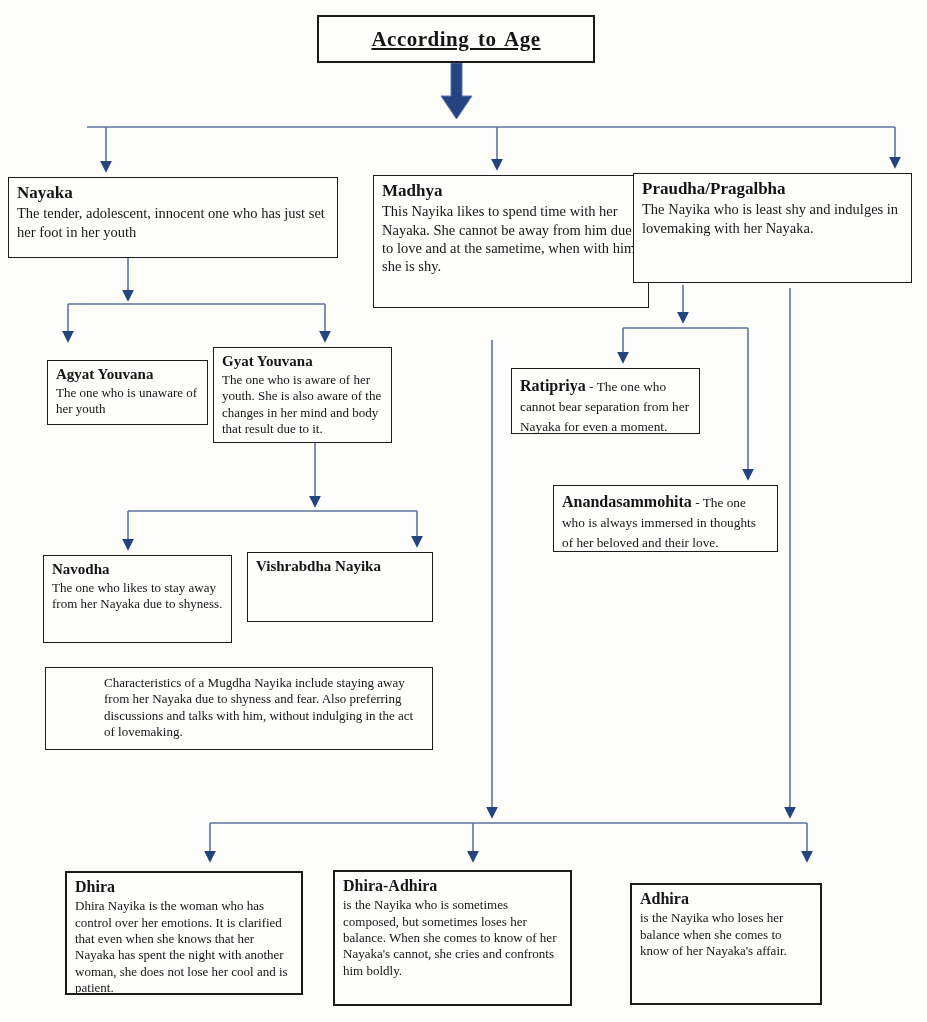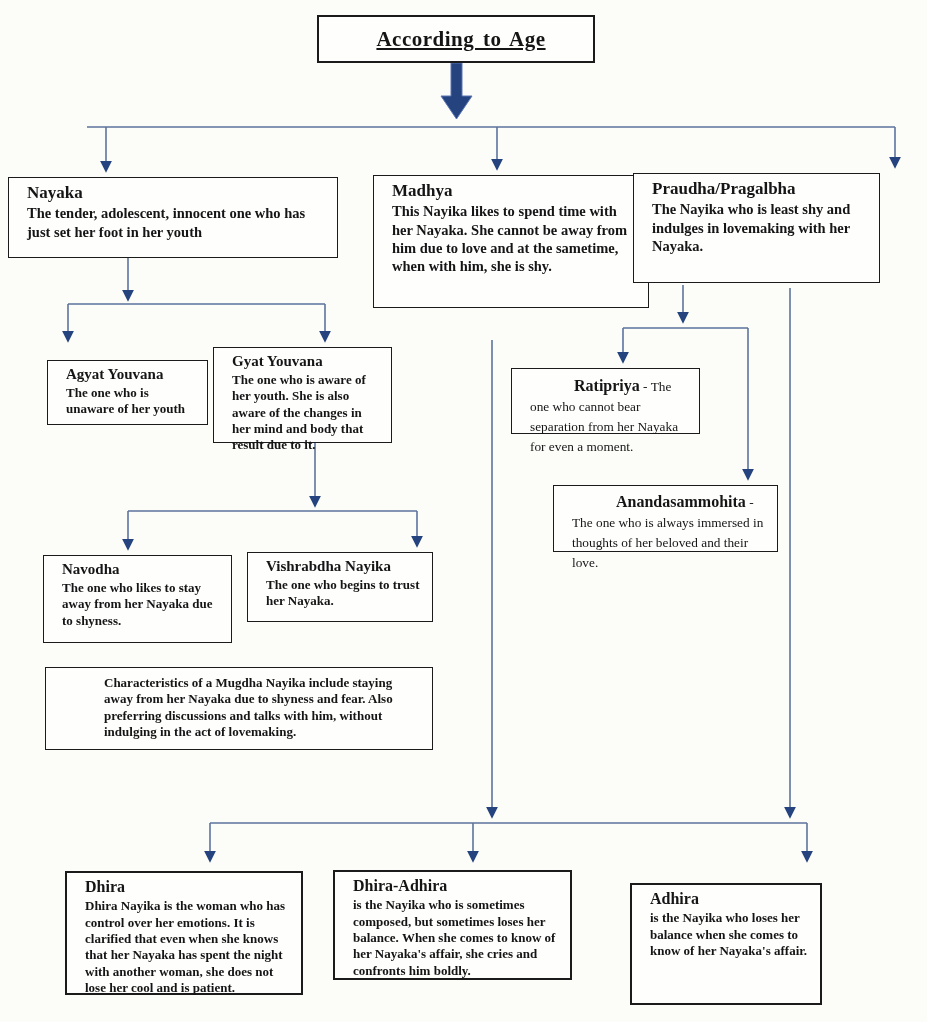--- a/index.html
+++ b/index.html
@@ -11,30 +11,30 @@
     position:relative;
     overflow:hidden;
   }
   #stage{position:relative;width:927px;height:1022px;}
   svg.connectors{position:absolute;left:0;top:0;z-index:0;pointer-events:none;}
   .node{
     position:absolute;
     box-sizing:border-box;
     background:#fefefd;
     border:1.5px solid #1b1b1b;
-    padding:4px 8px 4px 18px;
+    padding:4px 8px 4px 8px;
     z-index:1;
     line-height:1.26;
   }
   .node-title{font-weight:bold;font-size:17px;margin:0 0 1px 0;}
   .node-title.sm{font-size:15px;}
   .node-title.md{font-size:16px;}
-  .node-body{font-size:14.5px;font-weight:bold;}
+  .node-body{font-size:14.5px;}
   .node-body.sm{font-size:13px;}
-  .inline-title{font-weight:bold;font-size:16px;margin-left:44px;}
+  .inline-title{font-weight:bold;font-size:16px;}
   .inline-body{font-size:13.3px;}
   .title-box{
     border-width:2px;
     text-align:center;
     padding-top:9px;
   }
   .title-box .main-title{
     font-size:21px;font-weight:bold;
     text-decoration:underline;
     letter-spacing:0.5px;
@@ -93,21 +93,21 @@
   <div class="node" style="left:8px;top:177px;width:330px;height:81px">
     <div class="node-title">Nayaka</div>
     <div class="node-body">The tender, adolescent, innocent one who has just set her foot in her youth</div>
   </div>
 
   <div class="node" style="left:373px;top:175px;width:276px;height:133px">
     <div class="node-title">Madhya</div>
     <div class="node-body">This Nayika likes to spend time with her Nayaka. She cannot be away from him due to love and at the sametime, when with him, she is shy.</div>
   </div>
 
-  <div class="node" style="left:633px;top:173px;width:247px;height:110px">
+  <div class="node" style="left:633px;top:173px;width:279px;height:110px">
     <div class="node-title">Praudha/Pragalbha</div>
     <div class="node-body">The Nayika who is least shy and indulges in lovemaking with her Nayaka.</div>
   </div>
 
   <div class="node" style="left:47px;top:360px;width:161px;height:65px">
     <div class="node-title sm">Agyat Youvana</div>
     <div class="node-body sm">The one who is unaware of her youth</div>
   </div>
 
   <div class="node" style="left:213px;top:347px;width:179px;height:96px">
@@ -123,35 +123,34 @@
     <span class="inline-title">Anandasammohita</span><span class="inline-body"> - </span><span class="inline-body">The one who is always immersed in thoughts of her beloved and their love.</span>
   </div>
 
   <div class="node" style="left:43px;top:555px;width:189px;height:88px">
     <div class="node-title sm">Navodha</div>
     <div class="node-body sm">The one who likes to stay away from her Nayaka due to shyness.</div>
   </div>
 
   <div class="node" style="left:247px;top:552px;width:186px;height:70px">
     <div class="node-title sm">Vishrabdha Nayika</div>
-    <div class="node-body sm">The one who begins to trust her Nayaka.</div>
   </div>
 
   <div class="node thickborder" style="left:65px;top:871px;width:238px;height:124px">
     <div class="node-title md">Dhira</div>
     <div class="node-body sm">Dhira Nayika is the woman who has control over her emotions. It is clarified that even when she knows that her Nayaka has spent the night with another woman, she does not lose her cool and is patient.</div>
   </div>
 
   <div class="node char-box" style="left:45px;top:667px;width:388px;height:83px">
     <div class="node-body sm">Characteristics of a Mugdha Nayika include staying away from her Nayaka due to shyness and fear. Also preferring discussions and talks with him, without indulging in the act of lovemaking.</div>
   </div>
 
-  <div class="node thickborder" style="left:333px;top:870px;width:239px;height:110px">
+  <div class="node thickborder" style="left:333px;top:870px;width:239px;height:136px">
     <div class="node-title md">Dhira-Adhira</div>
-    <div class="node-body sm">is the Nayika who is sometimes composed, but sometimes loses her balance. When she comes to know of her Nayaka's affair, she cries and confronts him boldly.</div>
+    <div class="node-body sm">is the Nayika who is sometimes composed, but sometimes loses her balance. When she comes to know of her Nayaka's cannot, she cries and confronts him boldly.</div>
   </div>
 
   <div class="node thickborder" style="left:630px;top:883px;width:192px;height:122px">
     <div class="node-title md">Adhira</div>
     <div class="node-body sm">is the Nayika who loses her balance when she comes to know of her Nayaka's affair.</div>
   </div>
 
 </div>
 
 </body></html>

